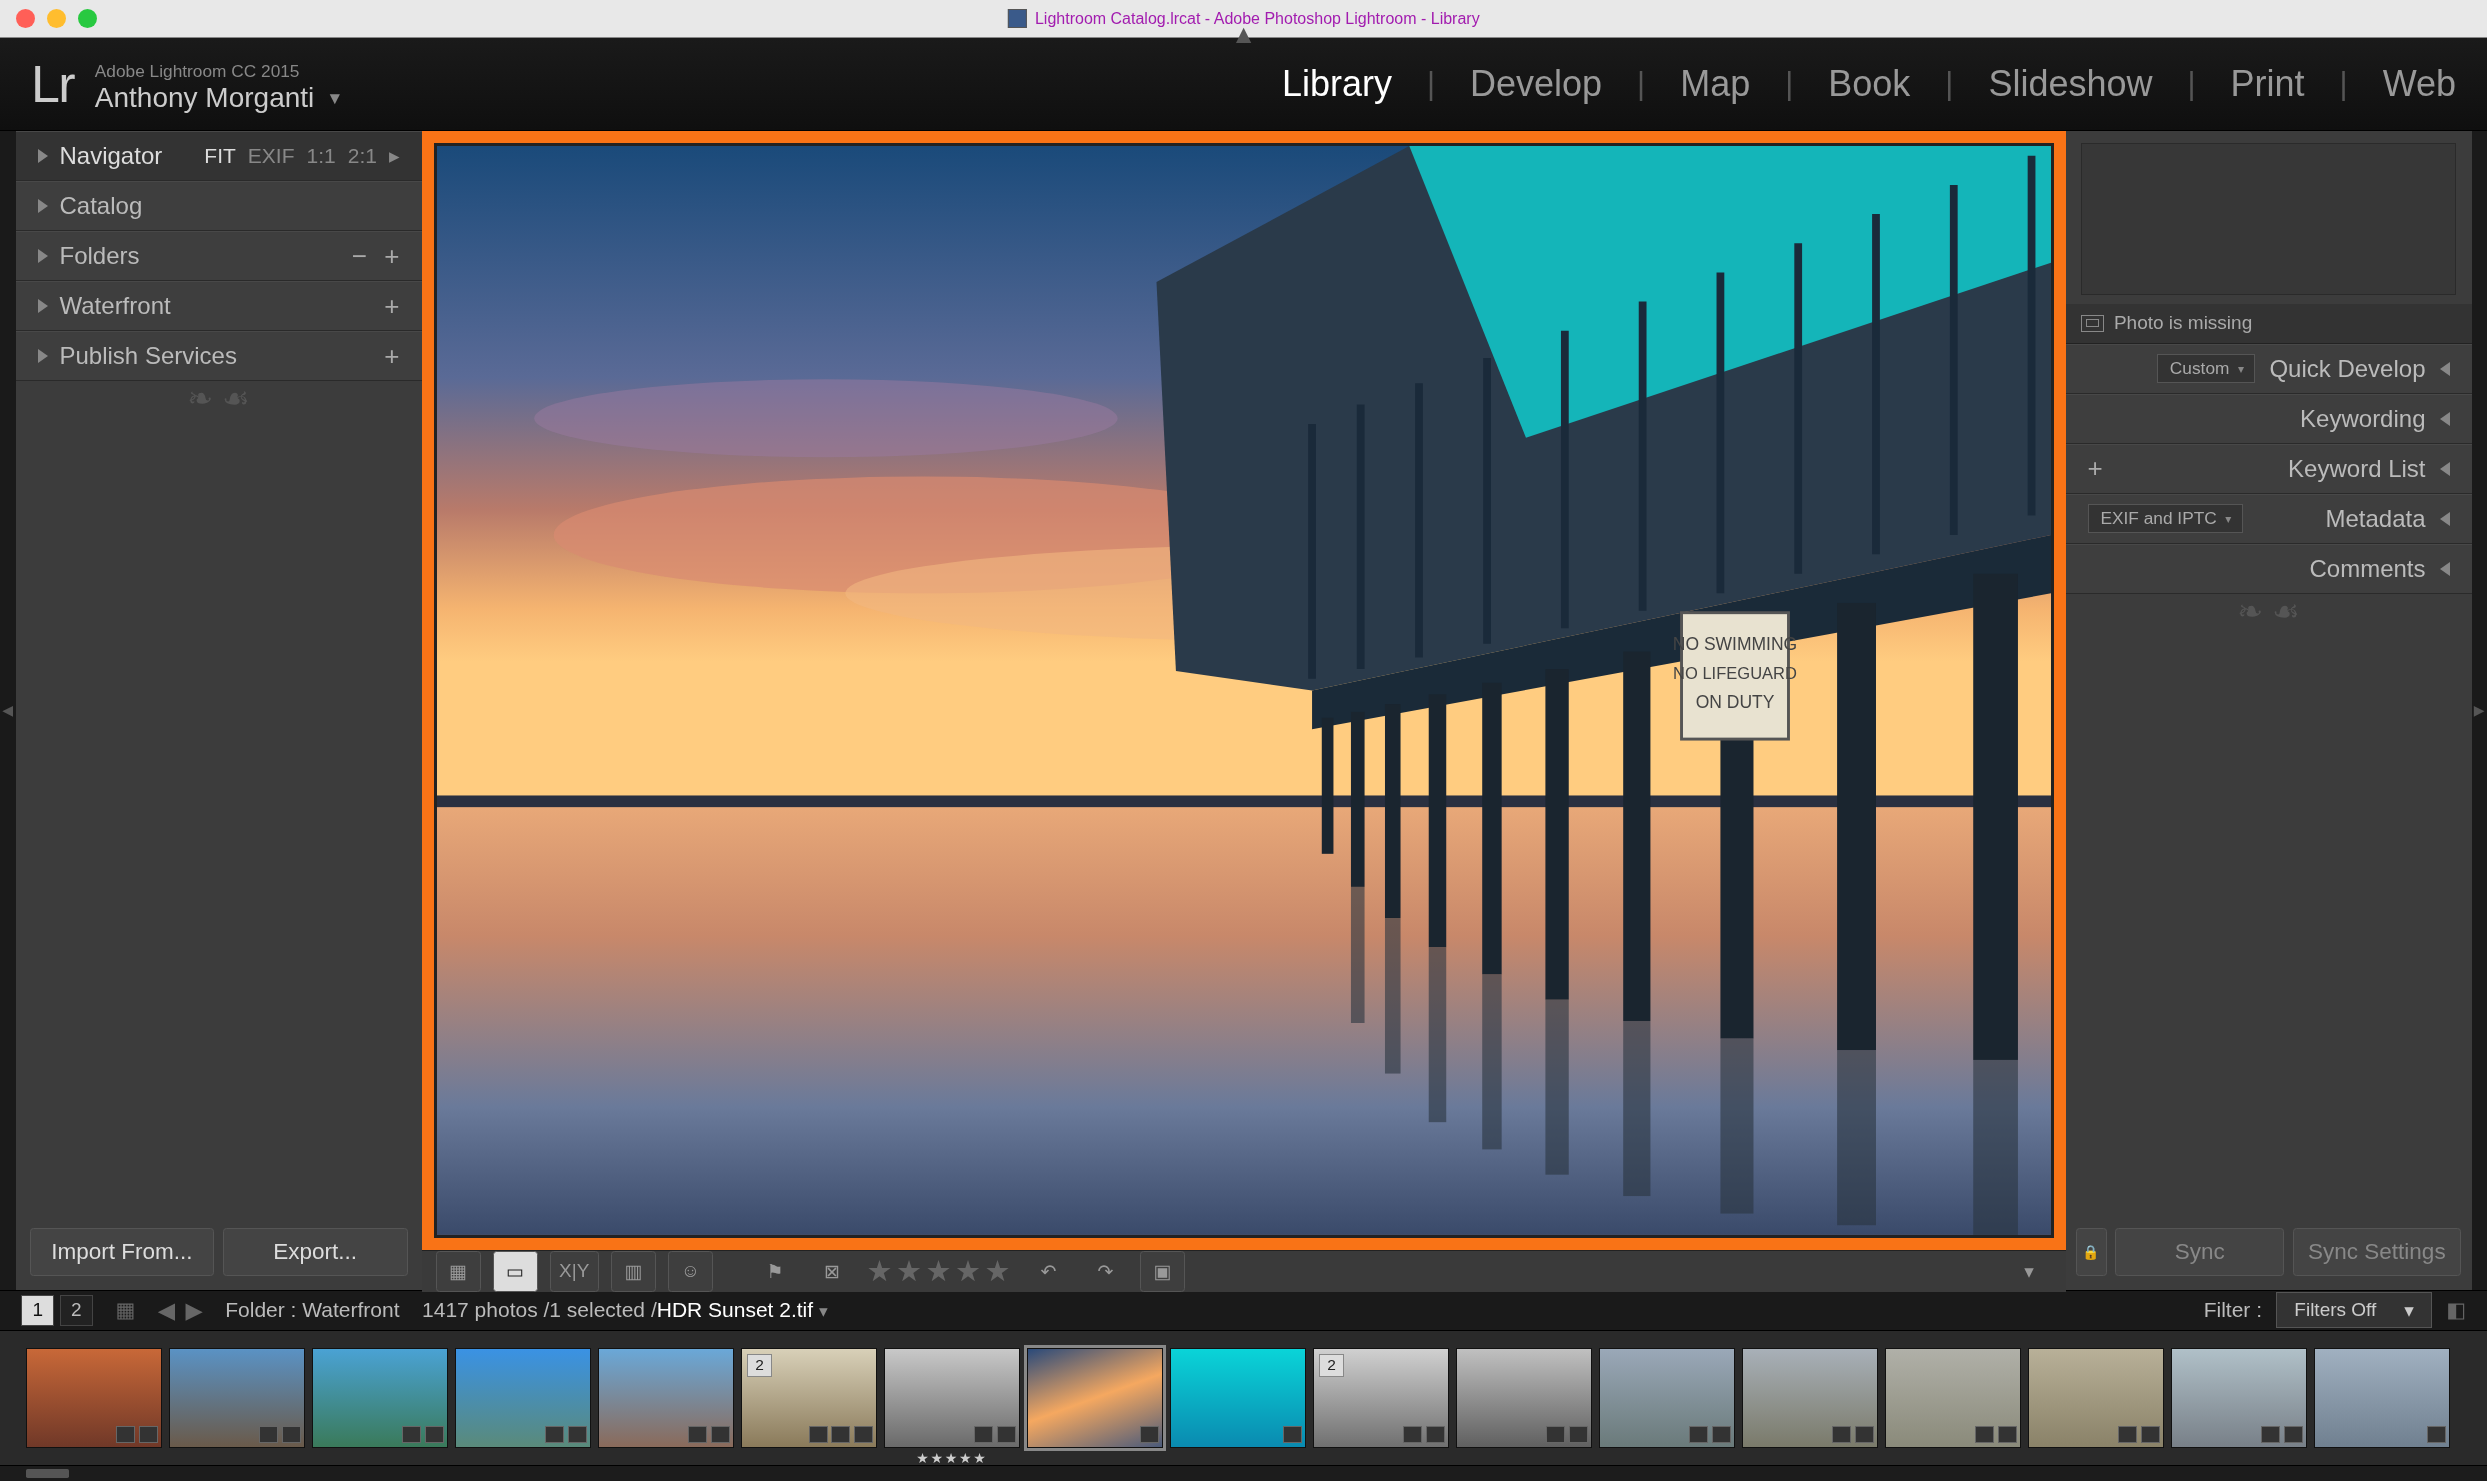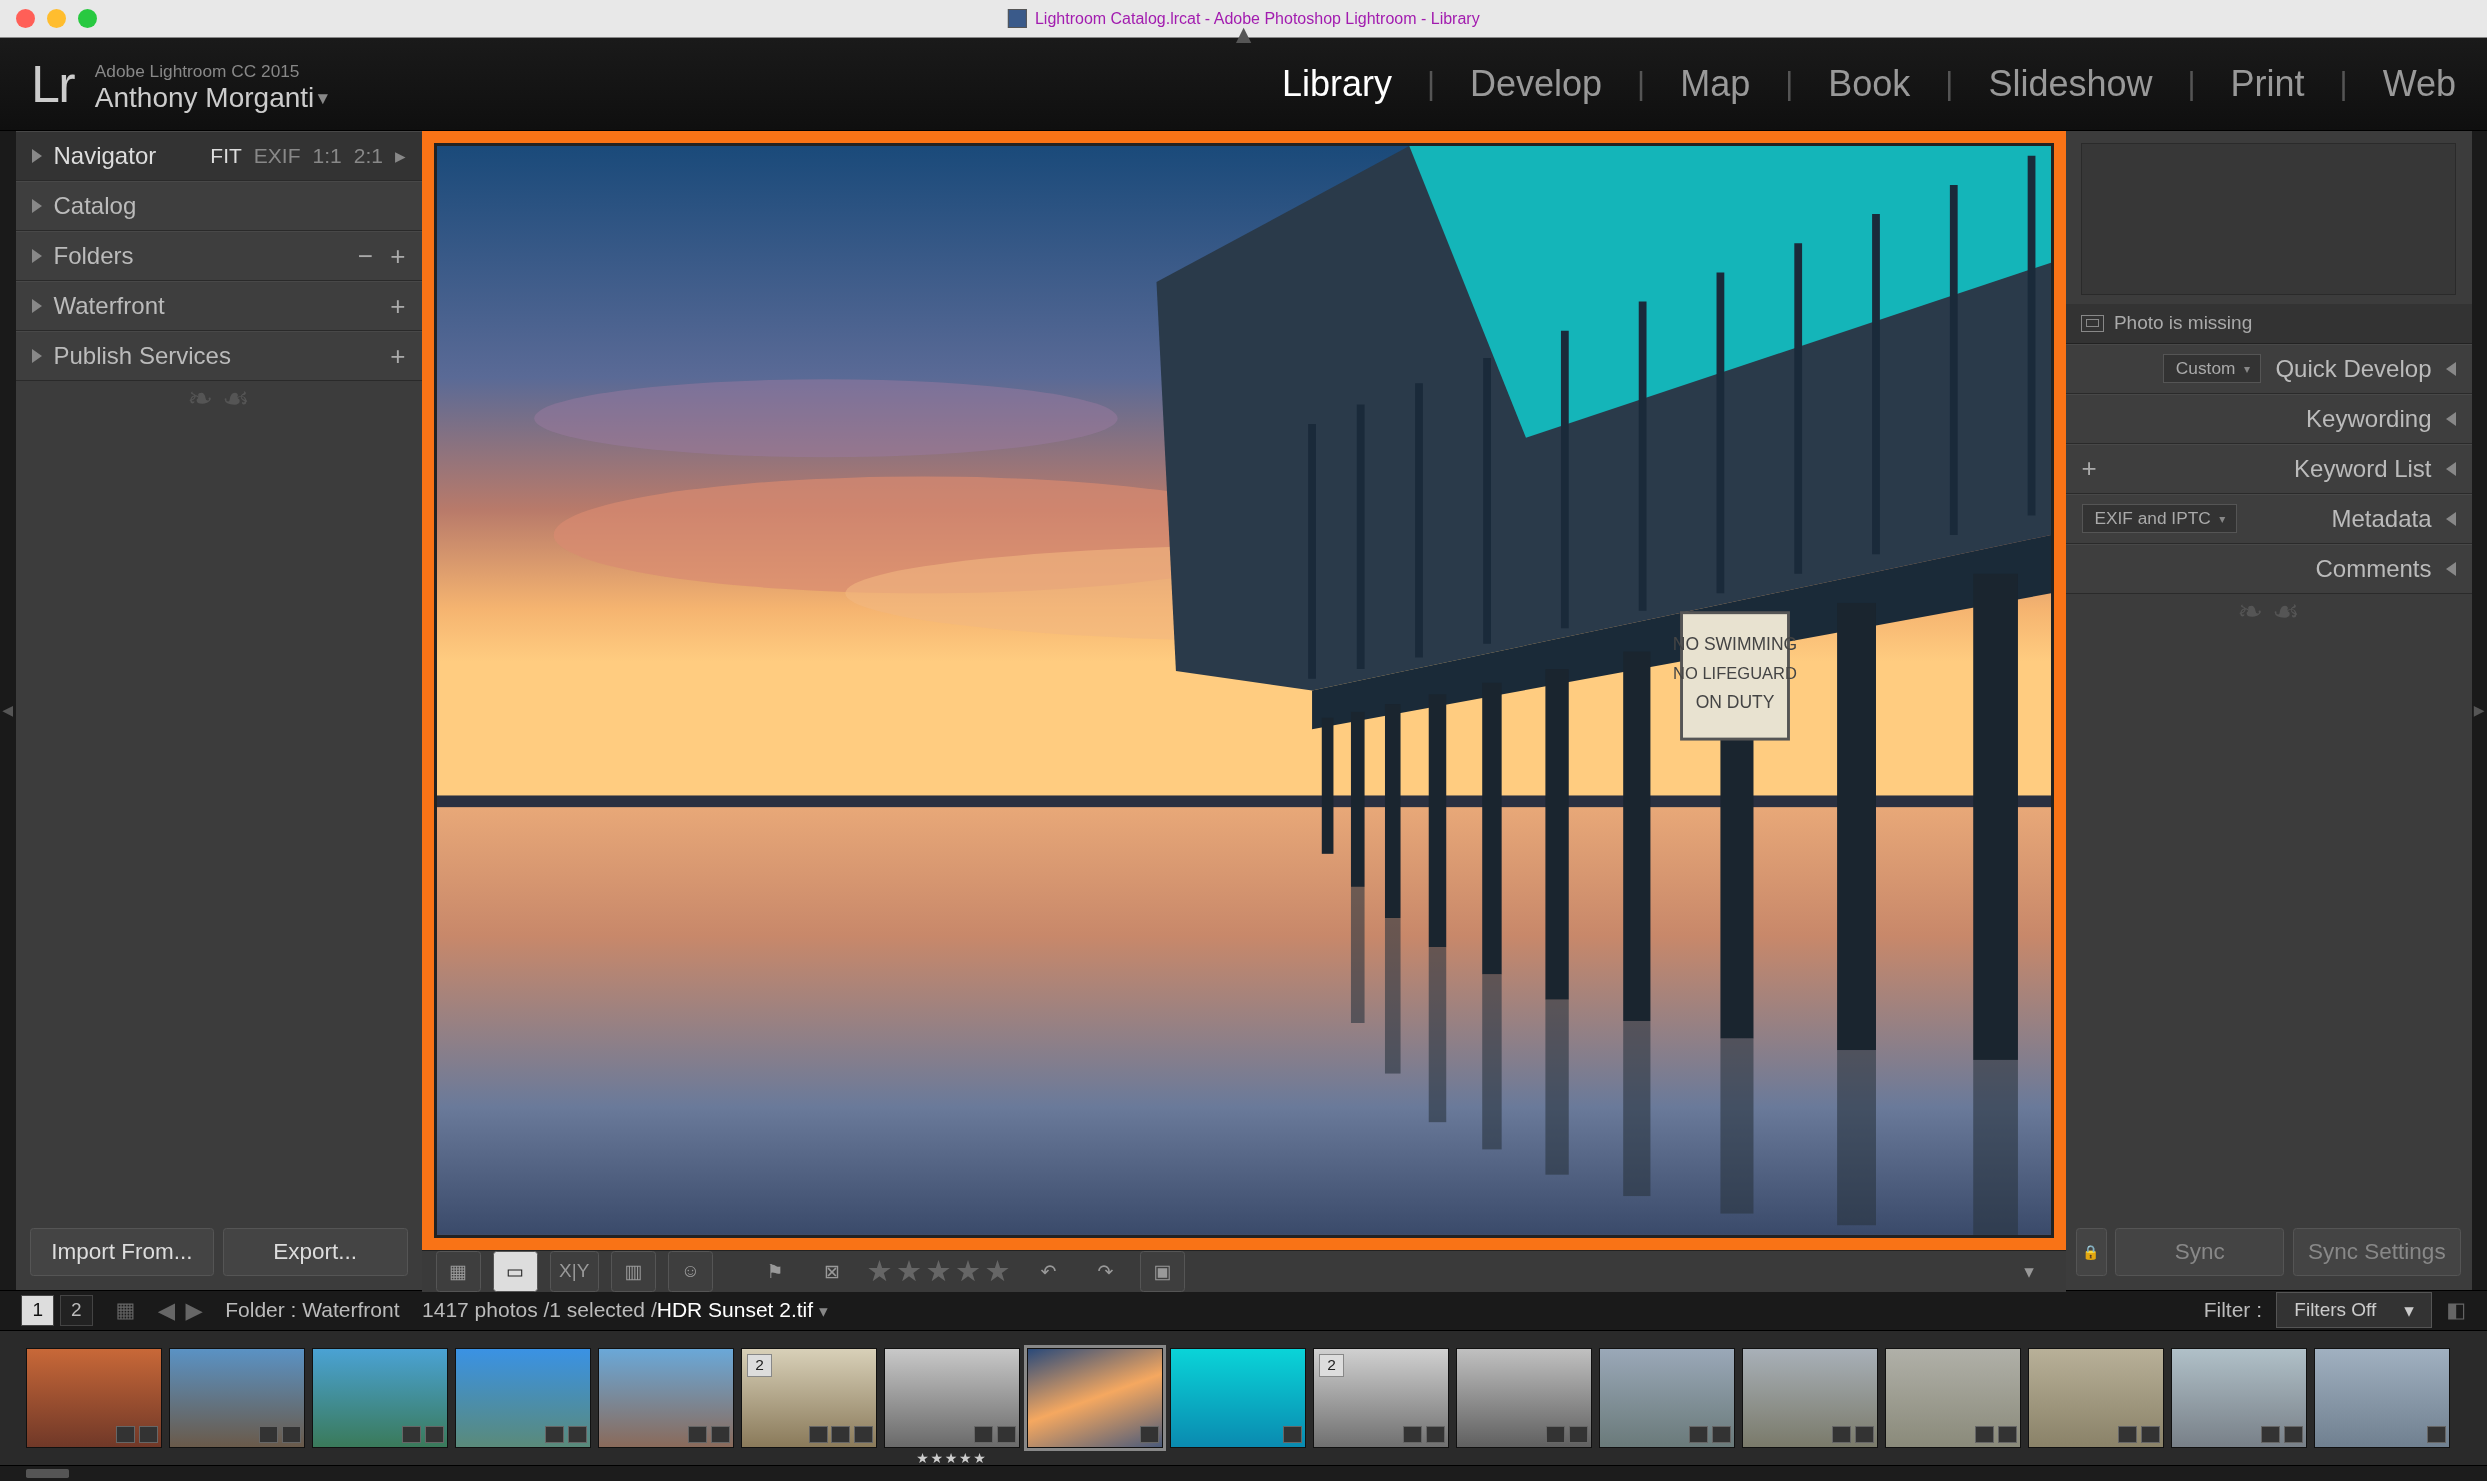--- a/index.html
+++ b/index.html
@@ -15,35 +15,35 @@
 .tl-max { background:#28c940; }
 .titletext { position:absolute; left:50%; transform:translateX(-50%); font-size:16px; color:#a21caf; display:flex; align-items:center; gap:8.6px; }
 .titleicon { width:19px; height:19px; background:#3a5a8a; border:0.9px solid #555; display:inline-block; }
 
 
 .topbar { height: 93px; background: linear-gradient(#1a1a1a,#0f0f0f); display:flex; align-items:center; justify-content:space-between; padding:0 31px; border-bottom:0.9px solid #000; position:relative; }
 .brand { display:flex; align-items:flex-end; gap:21px; }
 .lr-logo { color:#ccc; font-size:52px; font-weight:300; letter-spacing:-1.7px; }
 .brand-text { display:flex; flex-direction:column; }
 .brand-small { color:#888; font-size:17.3px; }
-.brand-user { color:#ccc; font-size:28px; font-weight:300; display:flex; align-items:center; }
+.brand-user { color:#ccc; font-size:28px; font-weight:300; display:flex; align-items:center; gap:12px; }
 .modules { display:flex; gap:35px; align-items:center; }
 .module { color:#999; font-size:36px; font-weight:300; cursor:pointer; }
 .module.active { color:#fff; }
 .module-sep { color:#555; font-size:31px; font-weight:200; }
 .top-chevron { position:absolute; left:50%; top:-19px; transform:translateX(-50%); color:#555; font-size:26px; }
 
 
 .main { flex:1; display:flex; background:#3a3a3a; min-height:0; position:relative; }
 .sidehandle { width:15.5px; background:#1a1a1a; display:flex; align-items:center; justify-content:center; color:#555; }
 .leftpanel, .rightpanel { width:406px; background:#3c3c3c; display:flex; flex-direction:column; }
 .centerarea { flex:1; display:flex; flex-direction:column; background:#f97316; }
 
 
-.panel-row { height:50px; display:flex; align-items:center; border-bottom:0.9px solid #2a2a2a; border-top:0.9px solid #484848; background:#3e3e3e; padding:0 16px; color:#bbb; font-size:24px; justify-content:space-between; }
+.panel-row { height:50px; display:flex; align-items:center; border-bottom:0.9px solid #2a2a2a; border-top:0.9px solid #484848; background:#3e3e3e; padding:0 22px; color:#bbb; font-size:24px; justify-content:space-between; }
 .panel-row.navigator { background:#333; color:#ddd; }
 .panel-row .left { display:flex; align-items:center; gap:12px; }
 .tri-right { width:0; height:0; border-top:7px solid transparent; border-bottom:7px solid transparent; border-left:10.4px solid #888; }
 .tri-left { width:0; height:0; border-top:7px solid transparent; border-bottom:7px solid transparent; border-right:10.4px solid #888; }
 .tri-down { width:0; height:0; border-left:7px solid transparent; border-right:7px solid transparent; border-top:10.4px solid #888; }
 .panel-sub { font-size:21px; color:#888; display:flex; gap:12px; align-items:center; }
 .panel-sub .active { color:#ddd; }
 .plusminus { display:flex; gap:17.3px; color:#aaa; font-size:26px; }
 .ornament { height:35px; display:flex; align-items:center; justify-content:center; color:#555; font-size:31px; }
 

